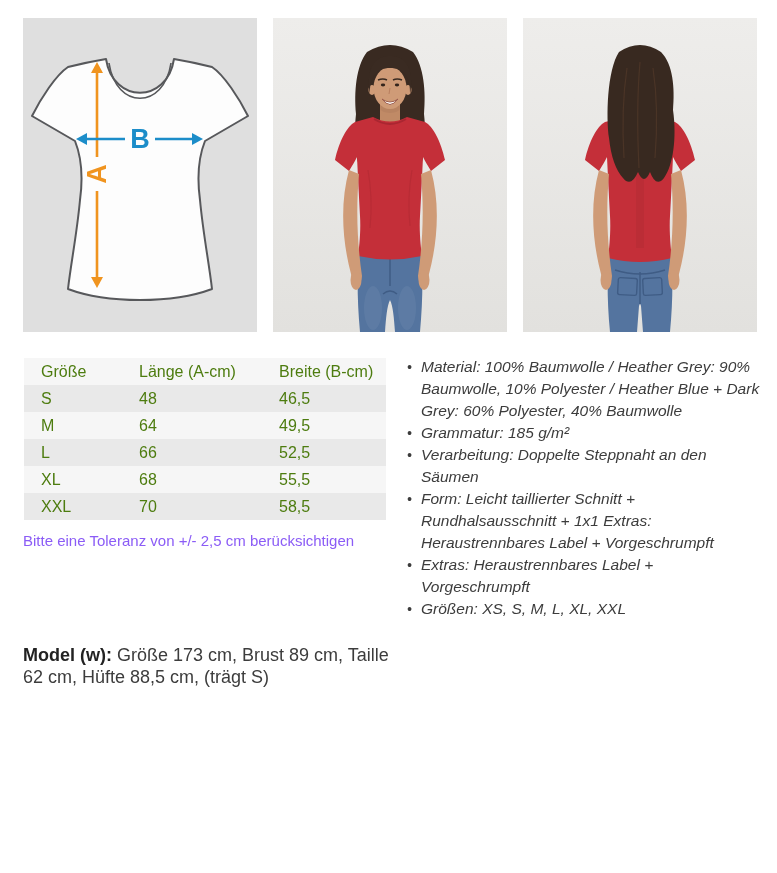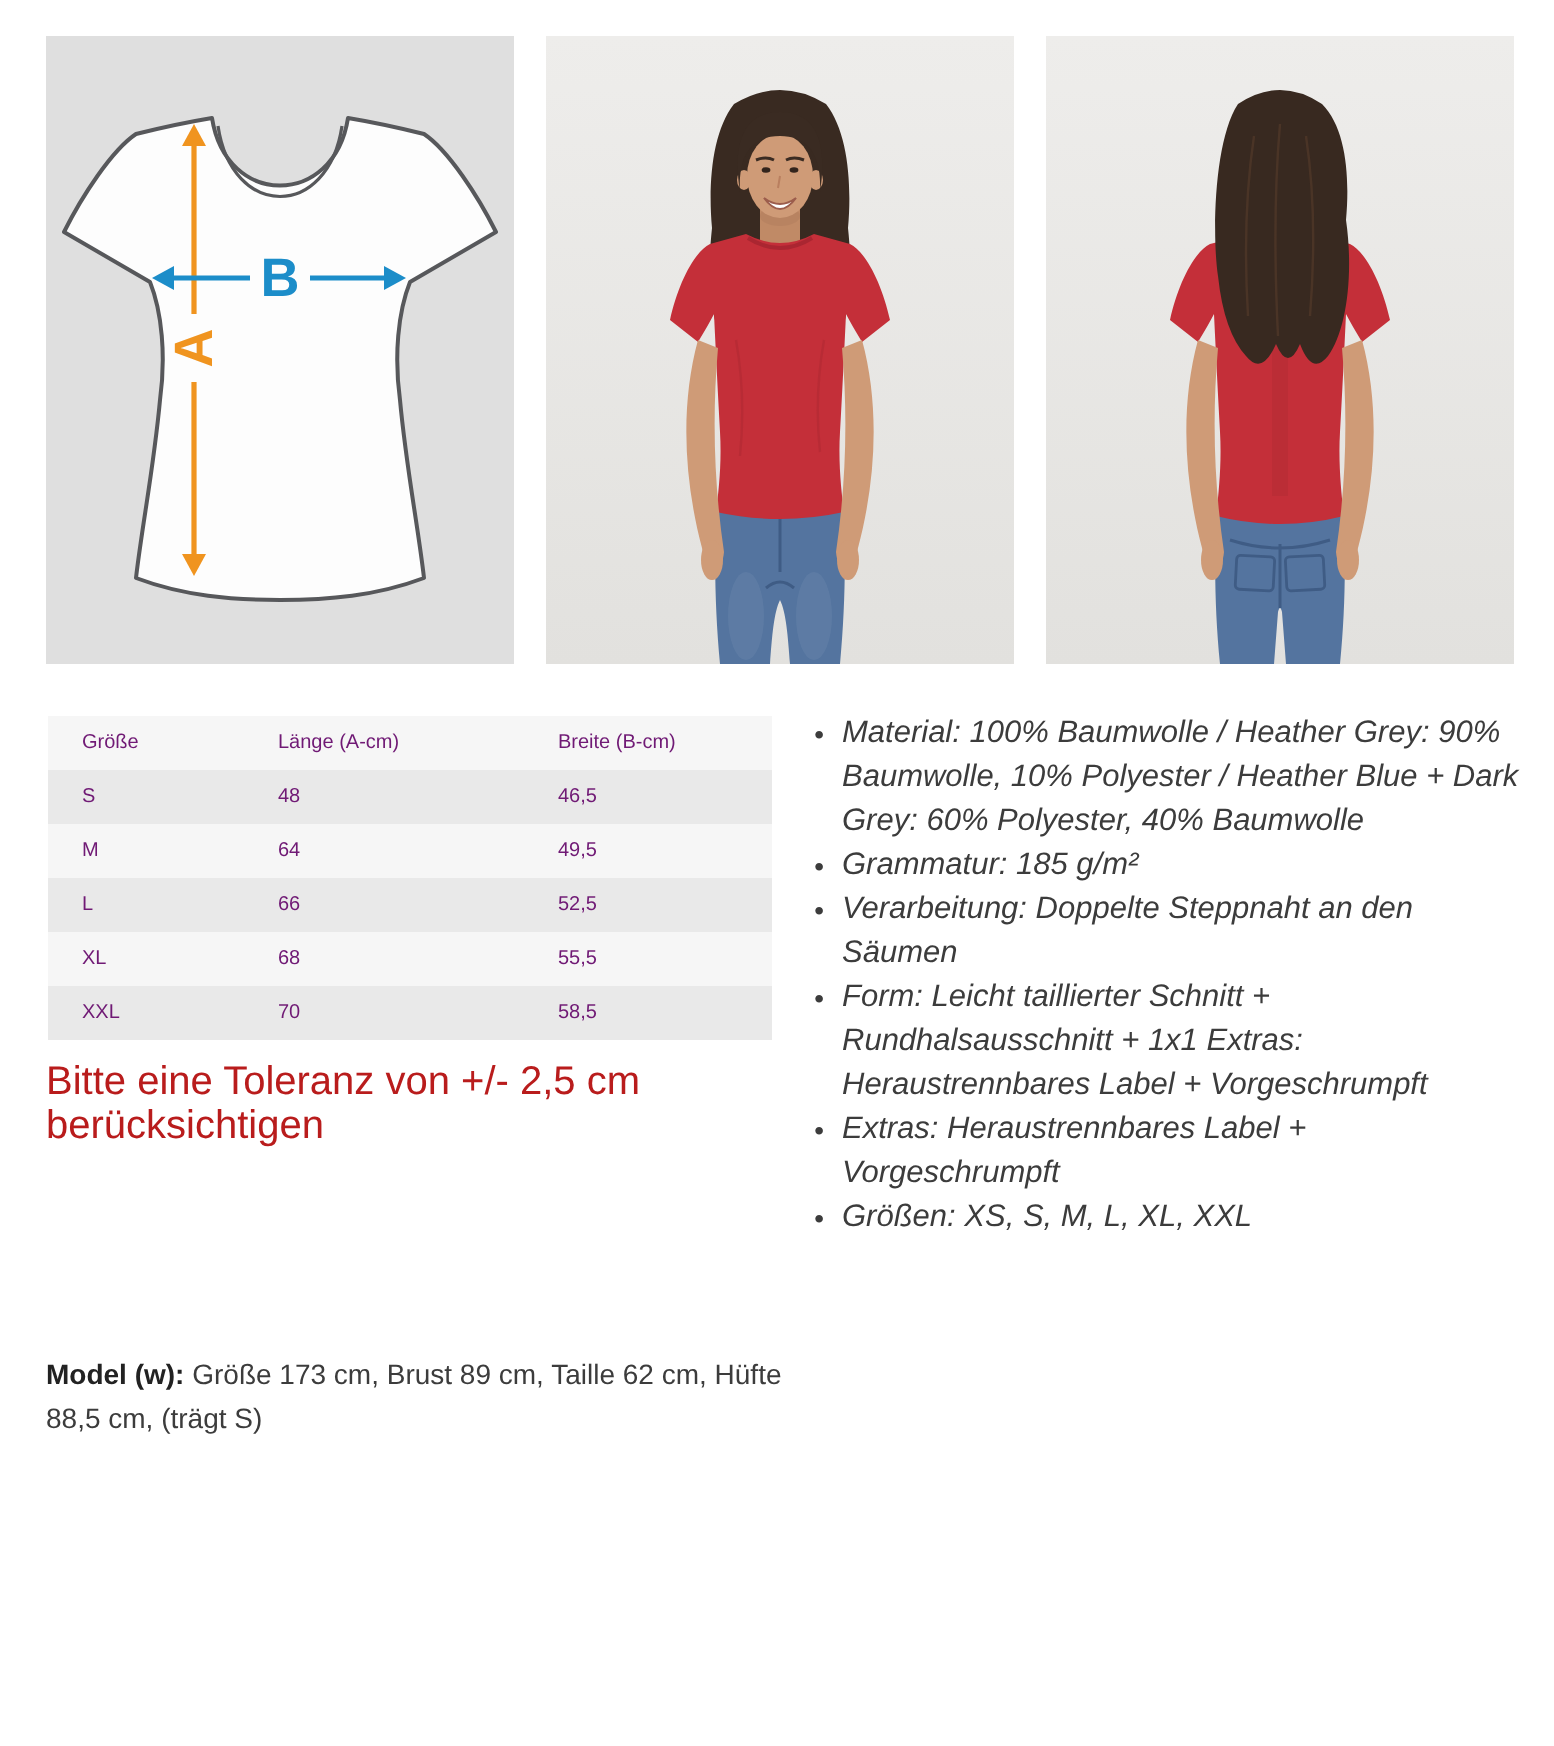--- a/index.html
+++ b/index.html
@@ -11,28 +11,28 @@
   #img-diagram{left:23px;}
   #img-front{left:273px;}
   #img-back{left:523px;}
   .img-card svg{display:block;width:100%;height:100%;}
 
   
   #size-table{position:absolute;left:24px;top:358px;width:362px;border-collapse:collapse;table-layout:fixed;}
   #size-table col.c1{width:115px;}
   #size-table col.c2{width:140px;}
   #size-table col.c3{width:107px;}
-  #size-table th,#size-table td{height:27px;padding:0;font-size:10px;font-weight:400;color:#701a75;text-align:left;vertical-align:middle;white-space:nowrap;}
+  #size-table th,#size-table td{height:27px;padding:0;font-size:16px;font-weight:400;color:#4d7c0f;text-align:left;vertical-align:middle;white-space:nowrap;}
   #size-table th:first-child,#size-table td:first-child{padding-left:17px;}
   #size-table tr.light{background:#f6f6f6;}
   #size-table tr.dark{background:#e9e9e9;}
 
   
-  #tolerance-note{position:absolute;left:23px;top:530px;width:372px;font-size:20px;line-height:22px;color:#b91c1c;}
-  #model-info{position:absolute;left:23px;top:676px;width:372px;font-size:14px;line-height:22px;color:#3c3c3c;}
+  #tolerance-note{position:absolute;left:23px;top:530px;width:372px;font-size:15px;line-height:22px;color:#8b5cf6;}
+  #model-info{position:absolute;left:23px;top:644px;width:372px;font-size:18px;line-height:22px;color:#3c3c3c;}
   #model-info strong{color:#222222;}
 
   
   #description{position:absolute;left:404px;top:356px;width:362px;font-size:15.5px;line-height:22px;color:#3c3c3c;}
   #description p{margin:0 0 13px 0;}
   #description ul{margin:0;padding:0 0 0 17px;list-style:none;}
   #description li{position:relative;margin:0;font-style:italic;}
   #description li::before{content:"\2022";position:absolute;left:-14px;top:0;color:#3c3c3c;font-size:14px;}
 </style>
 </head>

